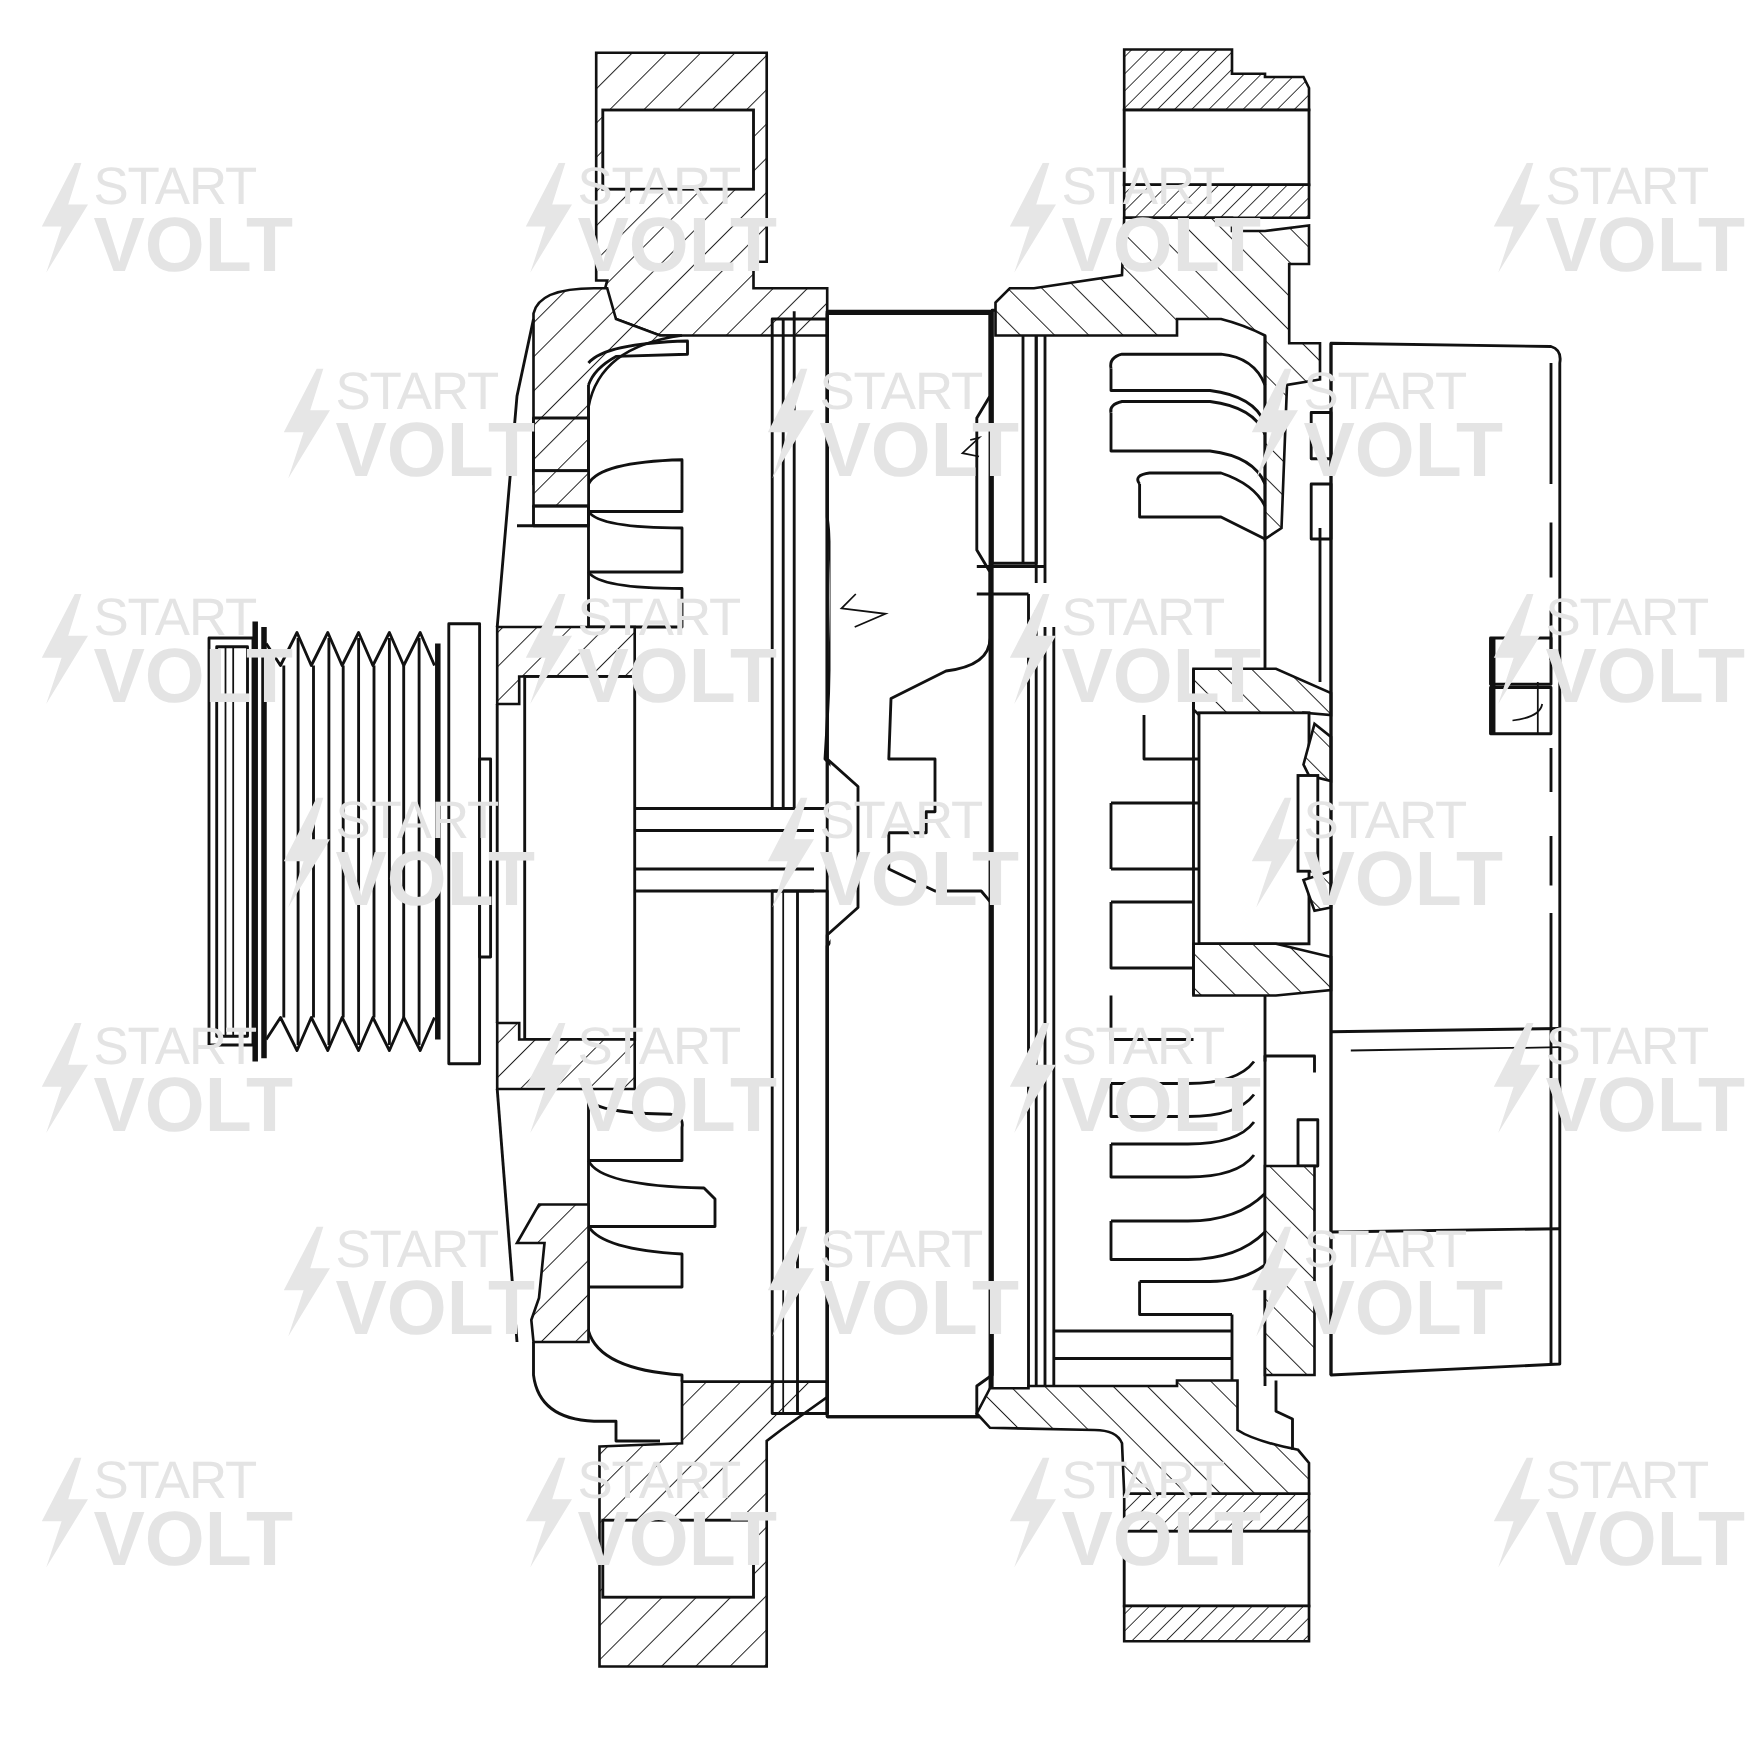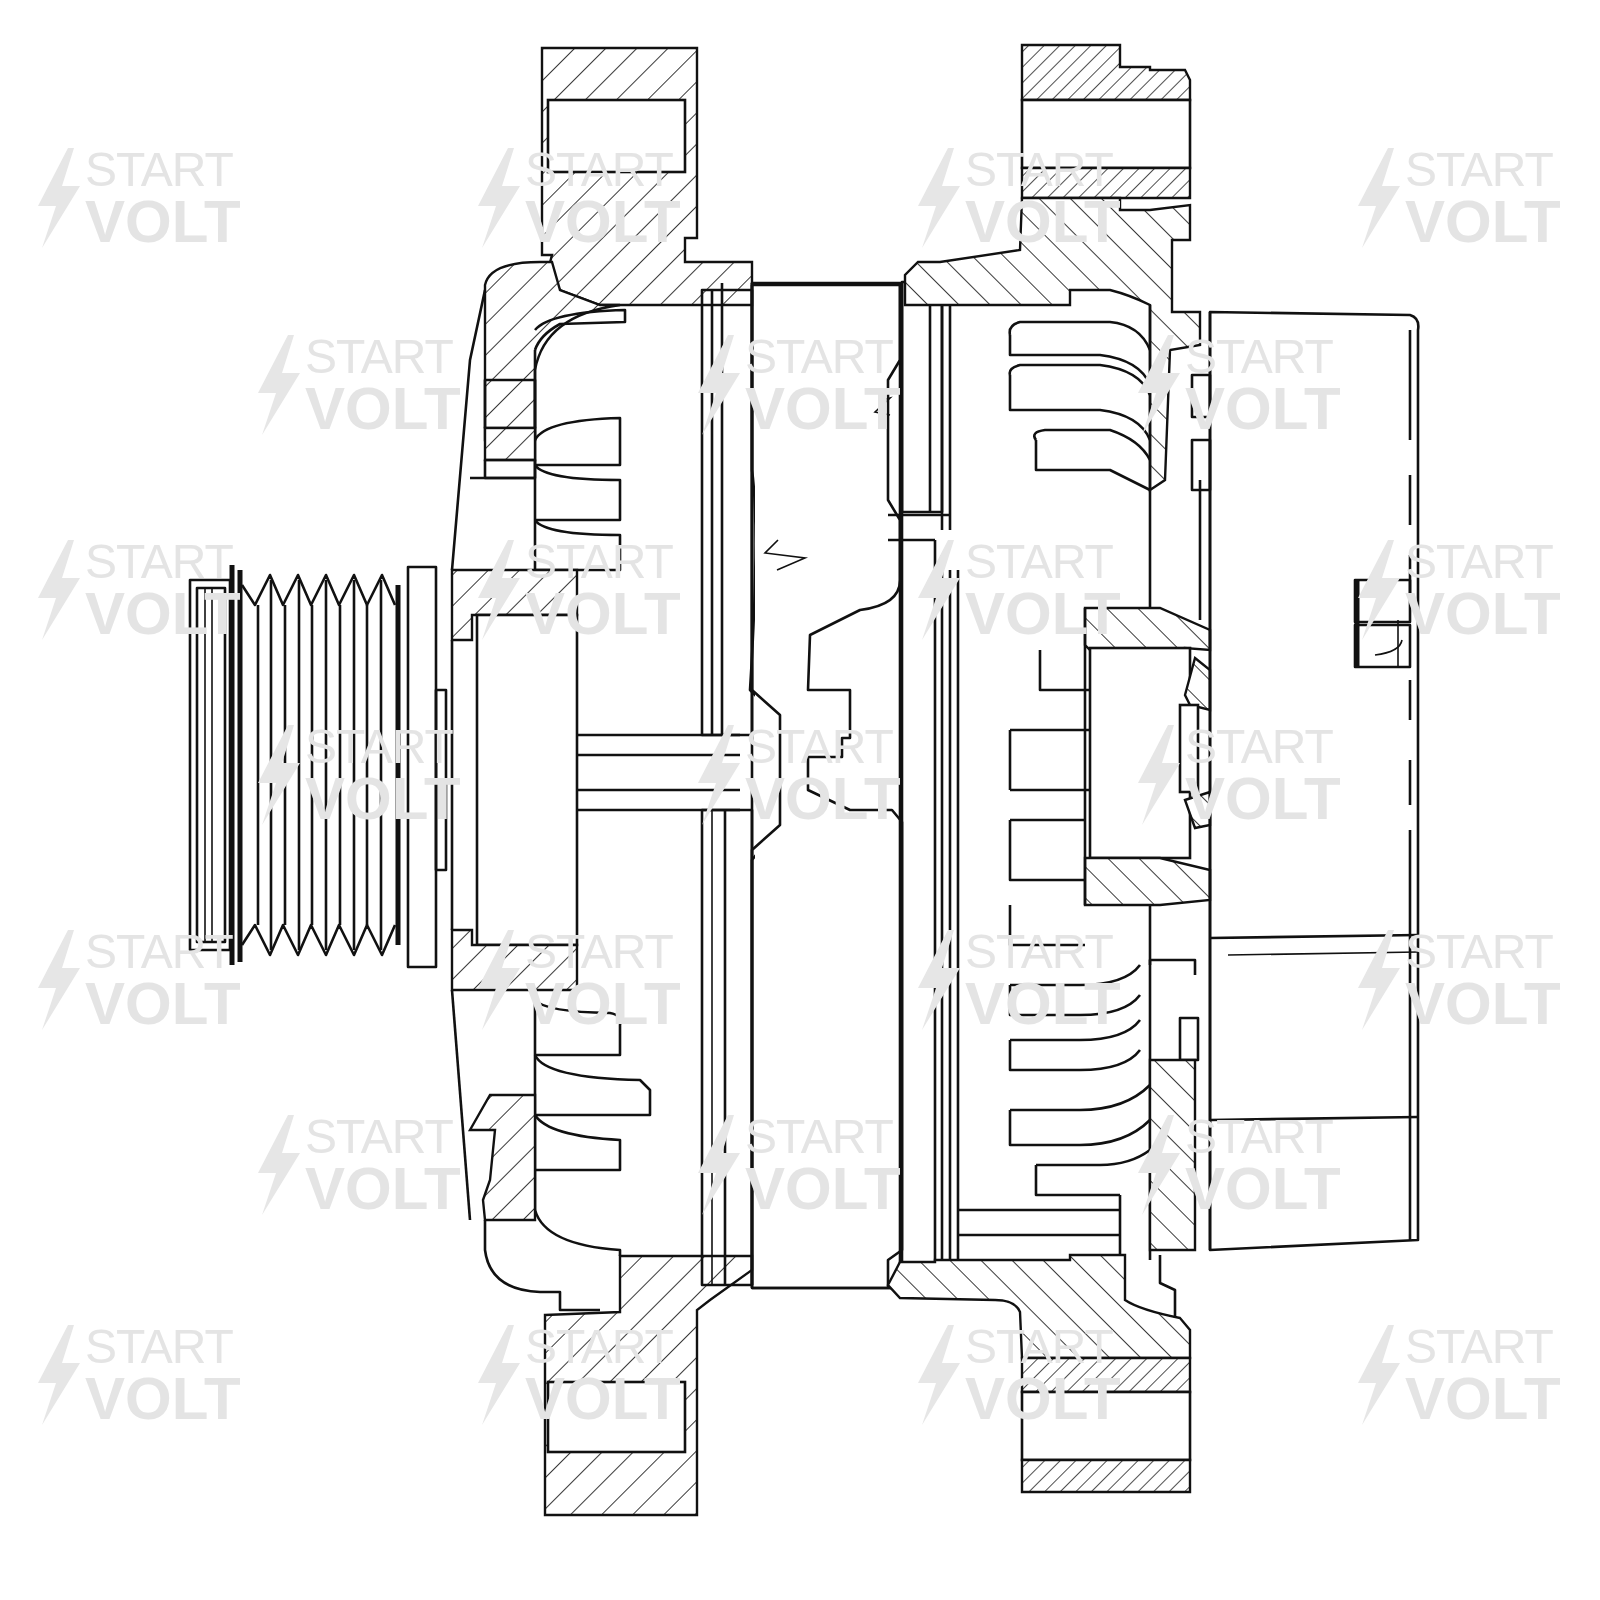--- a/index.html
+++ b/index.html
@@ -2,21 +2,21 @@
 <html><head>
 <meta charset="utf-8">
 <style>
   html, body { margin: 0; padding: 0; background: #ffffff; }
   body { width: 1600px; height: 1600px; position: relative; overflow: hidden; font-family: "Liberation Sans", sans-serif; }
   #drawing { position: absolute; left: 0; top: 0; width: 1600px; height: 1600px; }
   .wm-layer { position: absolute; left: 0; top: 0; width: 1600px; height: 1600px; pointer-events: none; }
   .wm { position: absolute; width: 200px; height: 100px; }
   .wm .bolt { position: absolute; left: 0; top: 0; width: 55px; height: 100px; }
   .wm .t1 { position: absolute; left: 55px; top: -2px; font-size: 48px; font-weight: 400; color: #e4e4e4; letter-spacing: -1px; line-height: 48px; white-space: nowrap; }
-  .wm .t2 { position: absolute; left: 55px; top: 48px; font-size: 60px; font-weight: 700; color: #e4e4e4; letter-spacing: 0px; line-height: 52px; white-space: nowrap; }
+  .wm .t2 { position: absolute; left: 55px; top: 48px; font-size: 70px; font-weight: 700; color: #e4e4e4; letter-spacing: 0px; line-height: 52px; white-space: nowrap; }
   svg .ln { stroke: #111; stroke-width: 2.6; fill: none; stroke-linejoin: round; }
   svg .thin { stroke: #111; stroke-width: 1.6; fill: none; }
   svg .thick { stroke: #111; stroke-width: 5; fill: none; }
   svg .hatch { fill: url(#hatch); stroke: #111; stroke-width: 2.4; }
   svg .hatch2 { fill: url(#hatch2); stroke: #111; stroke-width: 2.4; }
   svg .hatchd { fill: url(#hatchd); stroke: #111; stroke-width: 2.4; }
   svg .white { fill: #fff; stroke: #111; stroke-width: 2.6; }
 </style>
 </head>
 <body>

